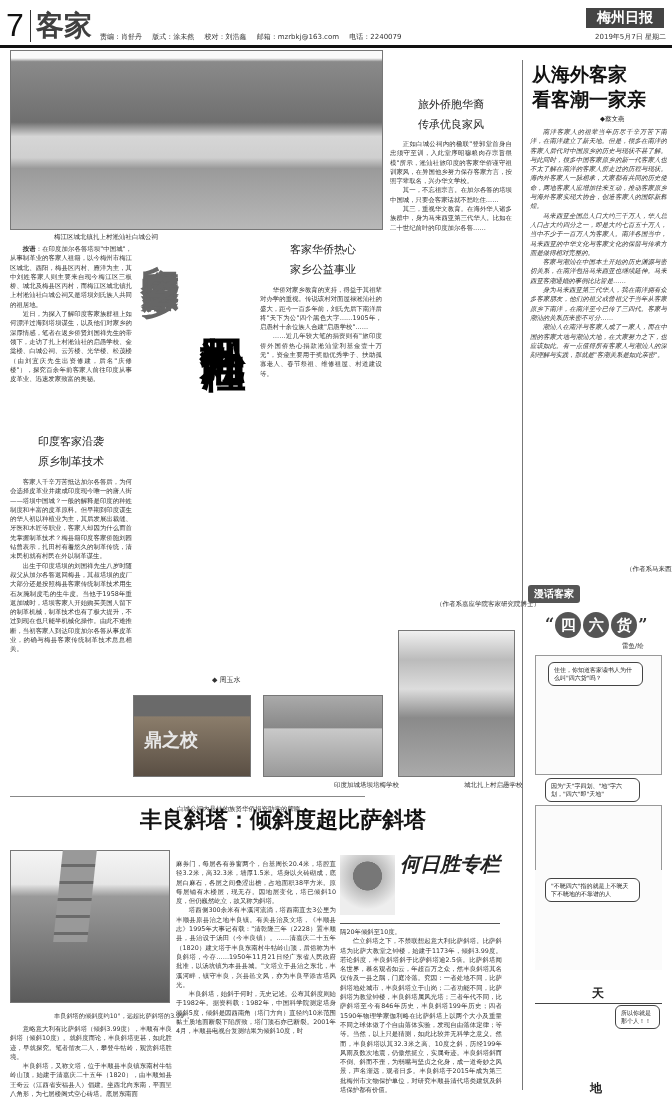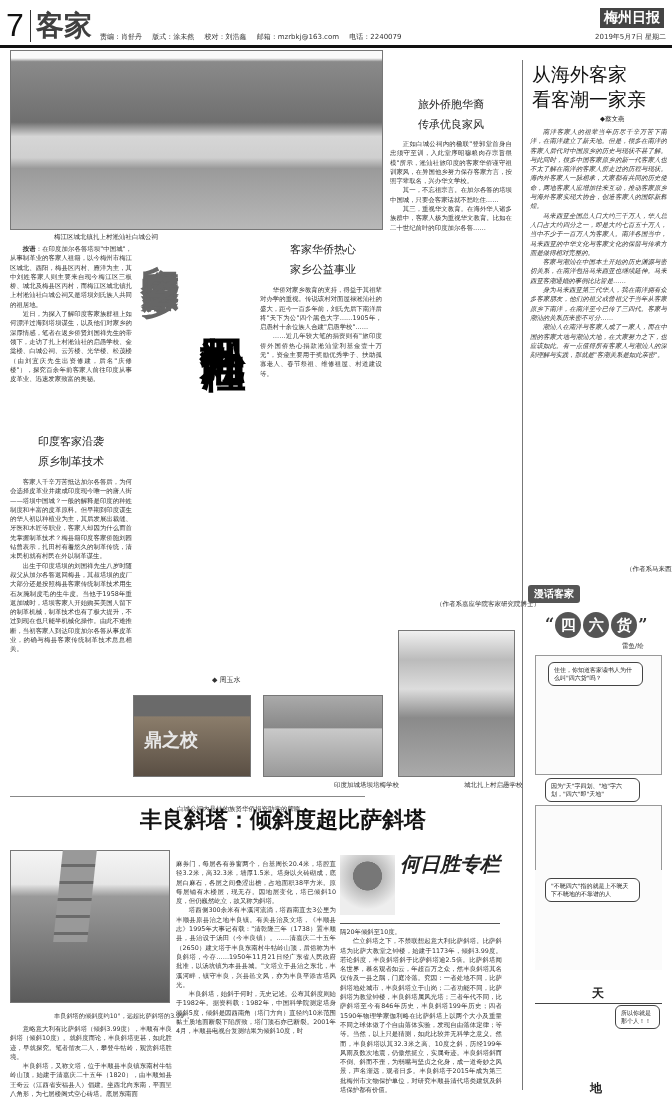--- a/index.html
+++ b/index.html
@@ -7,21 +7,21 @@
   body { font-family: "DejaVu Serif", serif; color: #222; position: relative; }
   .abs { position: absolute; }
 
   
   .masthead { left: 0; top: 0; width: 672px; height: 46px; }
   .page-num { left: 6px; top: 8px; font-family: "Liberation Sans", sans-serif; font-size: 32px; line-height: 34px; color: #111; }
   .page-sep { left: 30px; top: 10px; width: 1px; height: 32px; background: #333; }
   .section-name { left: 36px; top: 10px; font-family: "DejaVu Sans", sans-serif; font-size: 28px; line-height: 32px; font-weight: bold; color: #404040; }
   .credits { left: 100px; top: 32px; font-family: "DejaVu Sans", sans-serif; font-size: 7px; color: #333; white-space: nowrap; }
   .credits span { margin-right: 8px; }
-  .logo { right: 8px; top: 8px; font-family: "DejaVu Serif", serif; font-size: 14px; font-weight: bold; color: #fff; background: #444; padding: 1px 4px; }
+  .logo { right: 8px; top: 8px; font-family: "DejaVu Serif", serif; font-size: 14px; font-weight: bold; color: #fff; background: #444; padding: 1px 11px; }
   .date { right: 6px; top: 32px; font-family: "DejaVu Sans", sans-serif; font-size: 7px; color: #333; }
   .rule-top { left: 0; top: 45px; width: 672px; height: 3px; background: #111; }
 
   
   .photo { background: linear-gradient(180deg, #bdbdbd 0%, #8f8f8f 55%, #a8a8a8 100%); border: 1px solid #777; }
   .photo-main { left: 10px; top: 50px; width: 373px; height: 180px; background:
       linear-gradient(180deg, #fafafa 0%, #fafafa 4%, #8a8a8a 6%, #6f6f6f 40%, #d6d6d6 48%, #cfcfcf 60%, #9a9a9a 66%, #b8b8b8 100%); }
   .caption { font-family: "DejaVu Sans", sans-serif; font-size: 6.5px; color: #333; white-space: nowrap; padding-left: 44px; }
 
   
@@ -31,21 +31,21 @@
   .subhead { font-family: "DejaVu Serif", serif; font-size: 11px; color: #222; text-align: center; line-height: 20px; }
 
   
   .vtitle { writing-mode: vertical-rl; font-family: "DejaVu Serif", serif; letter-spacing: 2px; }
   .vt-grey { left: 140px; top: 235px; font-size: 38px; color: #666; line-height: 40px; font-weight: bold; }
   .vt-black { left: 200px; top: 300px; font-size: 46px; color: #000; line-height: 48px; font-weight: 900; }
   .byline-zhou { left: 212px; top: 675px; font-family: "DejaVu Sans", sans-serif; font-size: 7px; color: #333; }
 
   
   .right-col-rule { left: 522px; top: 60px; width: 1px; height: 1030px; background: #777; }
-  .right-title { left: 532px; top: 62px; width: 135px; font-family: "DejaVu Serif", serif; font-size: 19px; font-weight: normal; line-height: 25px; color: #111; }
+  .right-title { left: 532px; top: 62px; width: 135px; font-family: "DejaVu Serif", serif; font-size: 19px; font-weight: bold; line-height: 25px; color: #111; }
   .right-byline { left: 600px; top: 115px; font-family: "DejaVu Sans", sans-serif; font-size: 6.5px; color: #222; }
 
   .tag-comic { left: 528px; top: 585px; background: #555; color: #fff; font-family: "DejaVu Sans", sans-serif; font-size: 10px; font-weight: bold; padding: 2px 6px; border-radius: 3px; }
   .comic-title { left: 545px; top: 612px; font-family: "DejaVu Serif", serif; font-size: 14px; font-weight: bold; }
   .comic-title .q { color: #333; font-size: 16px; }
   .circ { display: inline-block; width: 26px; height: 26px; line-height: 26px; text-align: center; border-radius: 50%; background: #555; color: #fff; margin: 0 1px; font-size: 15px; }
   .comic-author { left: 622px; top: 642px; font-family: "DejaVu Sans", sans-serif; font-size: 6.5px; }
   .panel { border: 1px solid #999; background: #fbfbfb; }
   .bubble { background: #fff; border: 1px solid #444; border-radius: 6px; font-family: "DejaVu Sans", sans-serif; font-size: 6px; line-height: 8px; padding: 3px 5px; color: #222; }
   .panel-label { font-family: "DejaVu Serif", serif; font-size: 12px; font-weight: bold; }
@@ -112,21 +112,21 @@
   <p>……近几年较大笔的捐资则有"旅印度侨外国侨热心捐款淞汕堂利基金壹十万元"，资金主要用于奖励优秀学子、扶助孤寡老人、春节祭祖、维修祖屋、村道建设等。</p>
 </div>
 
 <div class="abs subhead" style="left:390px;top:95px;width:122px;">
   <div>旅外侨胞华裔</div>
   <div>传承优良家风</div>
 </div>
 <div class="abs txt" style="left:390px;top:140px;width:122px;height:455px;">
   <p>正如白城公祠内的楹联"登郭堂首身自忠须守至训，入此堂序昭穆粮肉存宗旨很模"所示，淞汕社旅印度的客家华侨谨守祖训家风，在异国他乡努力保存客家方言，按照字辈取名，兴办华文学校。</p>
   <p>其一，不忘祖宗言。在加尔各答的塔坝中国城，只要会客家话就不愁吃住……</p>
-  <p>其三，重视华文教育。在海外华人诸多族群中，客家人极为重视华文教育。比如在二十世纪前叶的印度加尔各答……</p>
+  <p>其三，重视华文教育。在海外华人诸多族群中，身为马来西亚第三代华人。比如在二十世纪前叶的印度加尔各答……</p>
 </div>
 <div class="abs caption" style="left:392px;top:600px;">（作者系嘉应学院客家研究院博士）</div>
 
 <div class="abs photo" style="left:133px;top:695px;width:118px;height:82px;background:linear-gradient(180deg,#6a6a6a 0,#6a6a6a 25%,#8b7d6b 26%,#5a4f44 100%);">
   <div style="position:absolute;left:10px;top:32px;font-size:18px;color:#e8e8e8;font-family:'DejaVu Serif',serif;font-weight:bold;">鼎之校</div>
 </div>
 <div class="abs caption" style="left:133px;top:781px;margin-top:24px;">白城公祠内悬挂的族贤华侨捐资助学的牌匾</div>
 
 <div class="abs photo" style="left:263px;top:695px;width:120px;height:82px;background:linear-gradient(180deg,#aaa 0,#888 40%,#c9c9c9 41%,#999 100%);"></div>
 <div class="abs caption" style="left:290px;top:781px;">印度加城塔坝培梅学校</div>
@@ -175,21 +175,21 @@
 <div class="abs tower"></div>
 <div class="abs caption" style="left:10px;top:1012px;font-size:6.2px;">丰良斜塔的倾斜度约10°，远超比萨斜塔的3.99°。</div>
 
 <div class="abs txt" style="left:10px;top:1025px;width:162px;height:72px;">
   <p>意略意大利有比萨斜塔（倾斜3.99度），丰顺有丰良斜塔（倾斜10度）。就斜度而论，丰良斜塔更甚，如此胜迹，早就探究。笔者偕友二人，攀登牛牯岭，观赏斜塔胜境。</p>
   <p>丰良斜塔，又称文塔，位于丰顺县丰良镇东南村牛牯岭山顶，始建于清嘉庆二十五年（1820），由丰顺知县王奇云（江西省安福县人）倡建。坐西北向东南，平面呈八角形，为七层楼阁式空心砖塔。底层东南面</p>
 </div>
 
 <div class="abs txt" style="left:176px;top:860px;width:160px;height:237px;">
   <p style="text-indent:0">麻券门，每层各有券窗两个，台基周长20.4米，塔腔直径3.2米，高32.3米，墙厚1.5米。塔身以火砖砌成，底层白麻石，各层之间叠涩出檐，占地面积38平方米。原每层铺有木楼层，现无存。因地层变化，塔已倾斜10度，但仍巍然屹立，故又称为斜塔。</p>
-  <p>塔西侧300余米有丰溪河流淌，塔西南直去3公里为丰顺县原县治之地丰良镇。有关县治及文塔，《丰顺县志》1995年大事记有载："清乾隆三年（1738）置丰顺县，县治设于汤田（今丰良镇）。……清嘉庆二十五年（2650）建文塔于丰良东南村牛牯岭山顶，后俗称为丰良斜塔，今存……1950年11月21日经广东省人民政府批准，以汤坑镇为本县县城。"文塔立于县治之东北，丰溪河畔，镇守丰良，兴县邑文风，亦为丰良平添古塔风光。</p>
+  <p>塔西侧300余米有丰溪河流淌，塔西南直去3公里为丰顺县原县治之地丰良镇。有关县治及文塔，《丰顺县志》1995年大事记有载："清乾隆三年（2228）置丰顺县，县治设于汤田（今丰良镇）。……清嘉庆二十五年（1820）建文塔于丰良东南村牛牯岭山顶，后俗称为丰良斜塔，今存……1950年11月21日经广东省人民政府批准，以汤坑镇为本县县城。"文塔立于县治之东北，丰溪河畔，镇守丰良，兴县邑文风，亦为丰良平添古塔风光。</p>
   <p>丰良斜塔，始斜于何时，无史记述。公布其斜度则始于1982年。据资料载：1982年，中国科学院测定塔身倾斜5度，倾斜是因西南角（塔门方向）直径约10米范围黏土质地面断裂下陷所致，塔门顶石亦已断裂。2001年4月，丰顺县电视台复测结果为倾斜10度，时</p>
 </div>
 
 <div class="abs columnist-photo"></div>
 <div class="abs columnist-name">何日胜专栏</div>
 <div class="abs rule-col"></div>
 
 <div class="abs txt" style="left:340px;top:928px;width:162px;height:169px;">
   <p style="text-indent:0">隔20年倾斜至10度。</p>
   <p>伫立斜塔之下，不禁联想起意大利比萨斜塔。比萨斜塔为比萨大教堂之钟楼，始建于1173年，倾斜3.99度。若论斜度，丰良斜塔斜于比萨斜塔逾2.5倍。比萨斜塔闻名世界，慕名观者如云，年超百万之众，然丰良斜塔其名仅传及一县之隅，门庭冷落。究因：一者处地不同，比萨斜塔地处城市，丰良斜塔立于山岗；二者功能不同，比萨斜塔为教堂钟楼，丰良斜塔属风光塔；三者年代不同，比萨斜塔至今有846年历史，丰良斜塔199年历史；四者1590年物理学家伽利略在比萨斜塔上以两个大小及重量不同之球体做了个自由落体实验，发现自由落体定律；等等。当然，以上只是猜测，如此比较并无科学之意义。然而，丰良斜塔以其32.3米之高、10度之斜，历经199年风雨及数次地震，仍傲然挺立，实属奇迹。丰良斜塔斜而不倒、斜而不歪，为弱嘴与坚贞之化身，成一道奇妙之风景，声名渐远，观者日多。丰良斜塔于2015年成为第三批梅州市文物保护单位，对研究丰顺县清代塔类建筑及斜塔保护都有价值。</p>

